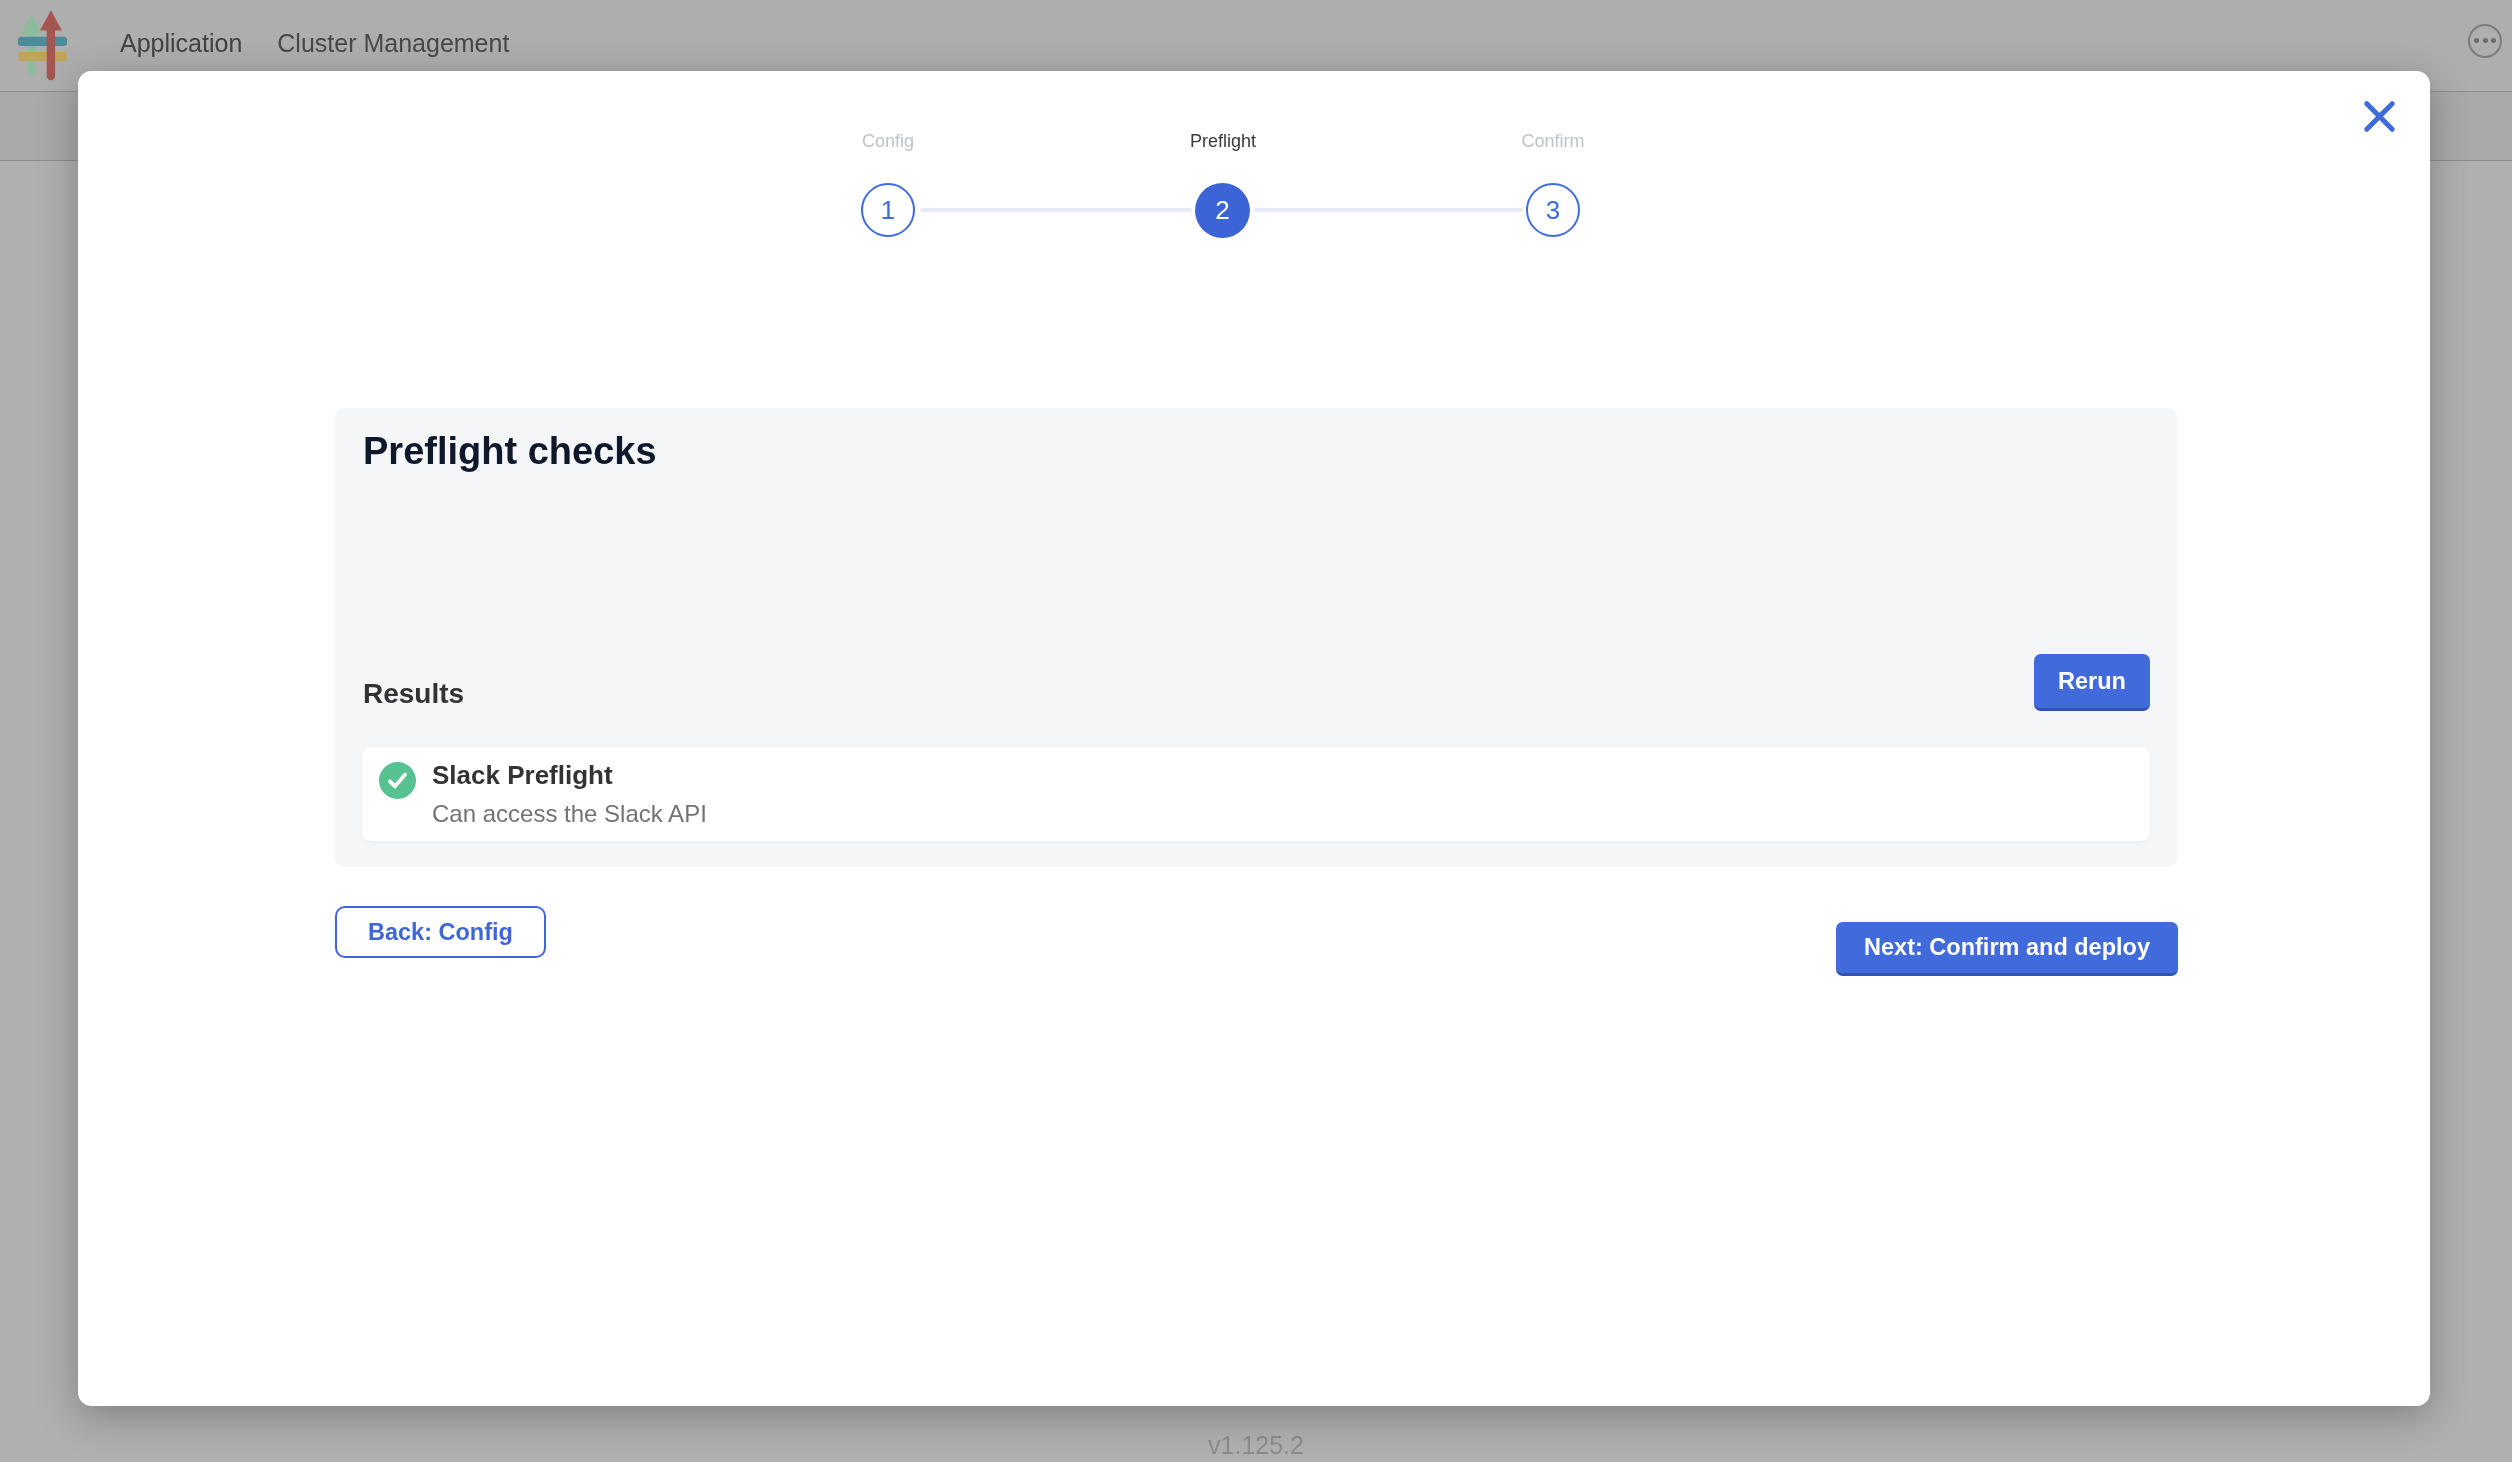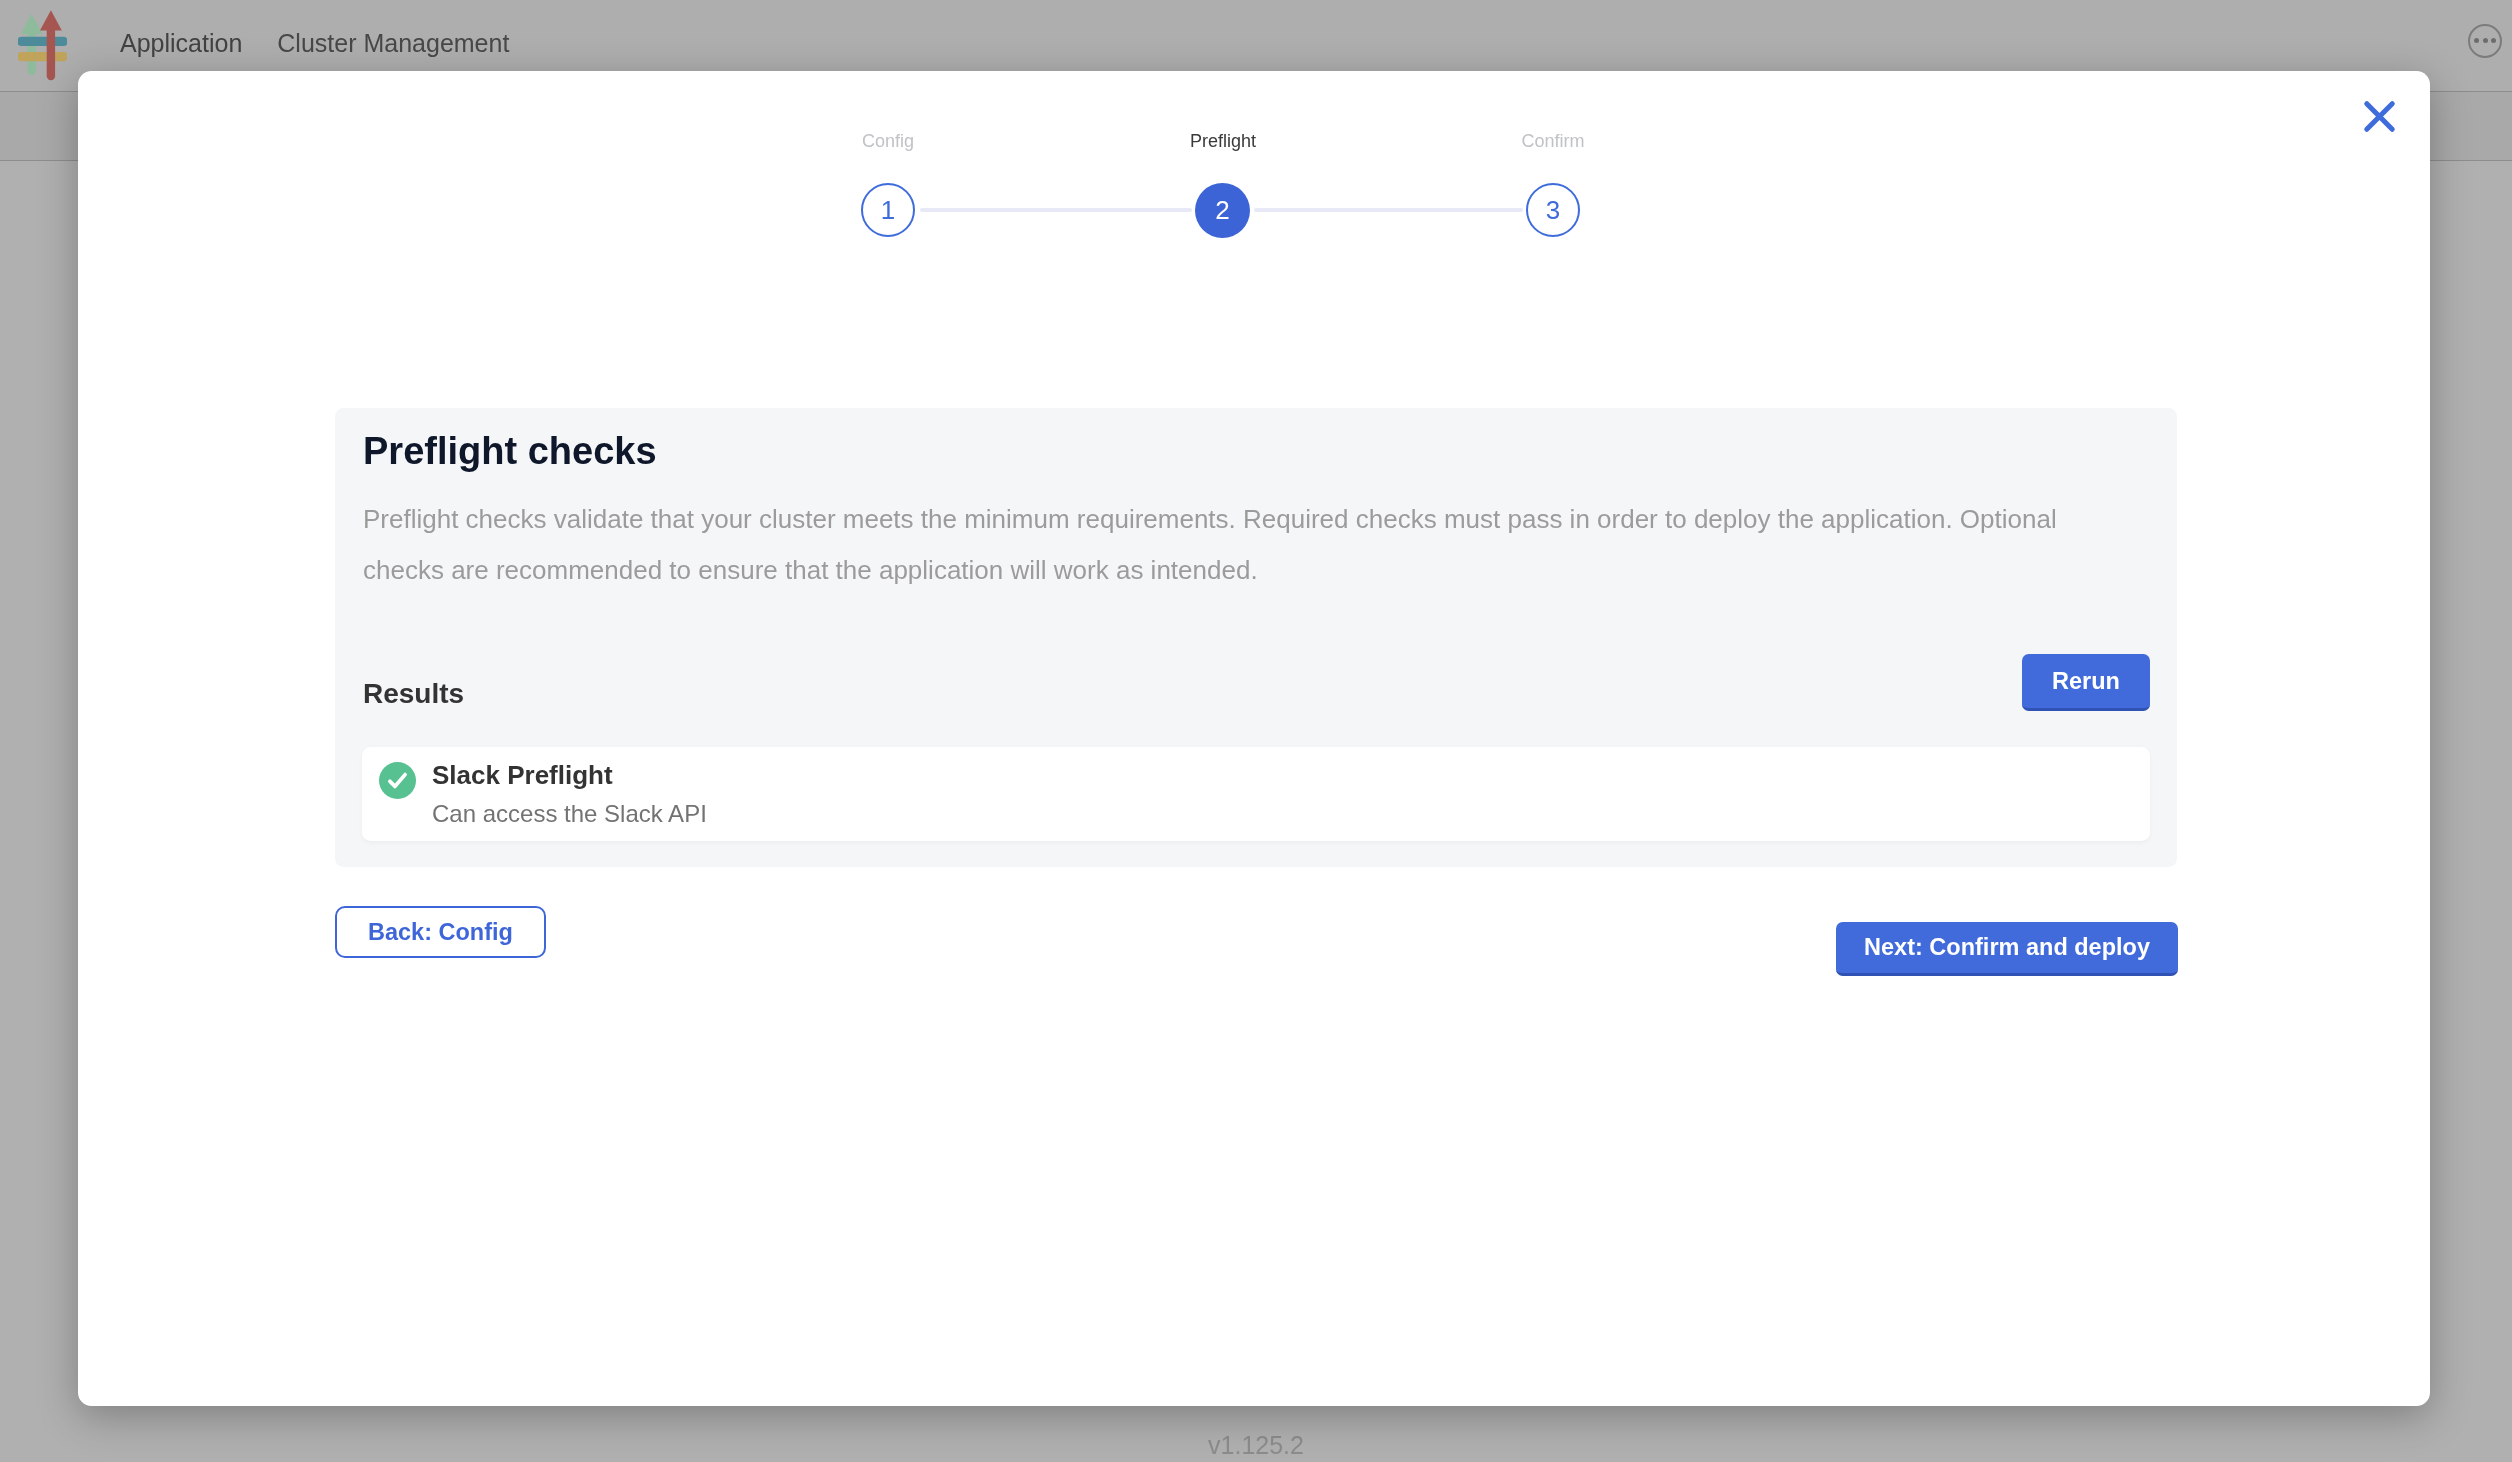--- a/index.html
+++ b/index.html
@@ -85,21 +85,21 @@
   }
   .card-desc {
     position:absolute; left:28px; top:86px; width:1748px;
     font-size:26px; line-height:51px; color:#9b9b9b;
   }
   .results-label {
     position:absolute; left:28px; top:270px;
     font-size:28px; font-weight:700; color:#333333;
   }
   .rerun-btn {
-    position:absolute; right:27px; top:246px; width:128px; height:57px;
+    position:absolute; right:27px; top:246px; width:116px; height:57px;
     background:#416bdb; border:none; border-bottom:3.4px solid #3152b5;
     border-radius:6.7px; color:#ffffff; font-size:23.5px; font-weight:700;
     font-family:"Liberation Sans", sans-serif;
     display:flex; align-items:center; justify-content:center; cursor:pointer;
   }
   .result-row {
     position:absolute; left:27px; right:27px; top:339px; height:94px;
     background:#ffffff; border-radius:8.4px;
     box-shadow:0 1.7px 4.2px rgba(0,0,0,0.04);
   }
@@ -177,21 +177,20 @@
 
   <div class="step-line" style="left:842px; width:272px;"></div>
   <div class="step-line" style="left:1176px; width:269px;"></div>
 
   <div class="step-circle" style="left:783px;">1</div>
   <div class="step-circle active" style="left:1117px;">2</div>
   <div class="step-circle" style="left:1448px;">3</div>
 
   <div class="card">
     <div class="card-title">Preflight checks</div>
-    <div class="card-desc">Preflight checks validate that your cluster meets the minimum requirements. Required checks must pass in order to deploy the application. Optional checks are recommended to ensure that the application will work as intended.</div>
 
     <div class="results-label">Results</div>
     <button class="rerun-btn">Rerun</button>
 
     <div class="result-row">
       <div class="check-icon">
         <svg width="37" height="37" viewBox="0 0 44 44">
           <polyline points="13,23 19,29 31,15" fill="none" stroke="#ffffff" stroke-width="4.5" stroke-linecap="round" stroke-linejoin="round"></polyline>
         </svg>
       </div>

